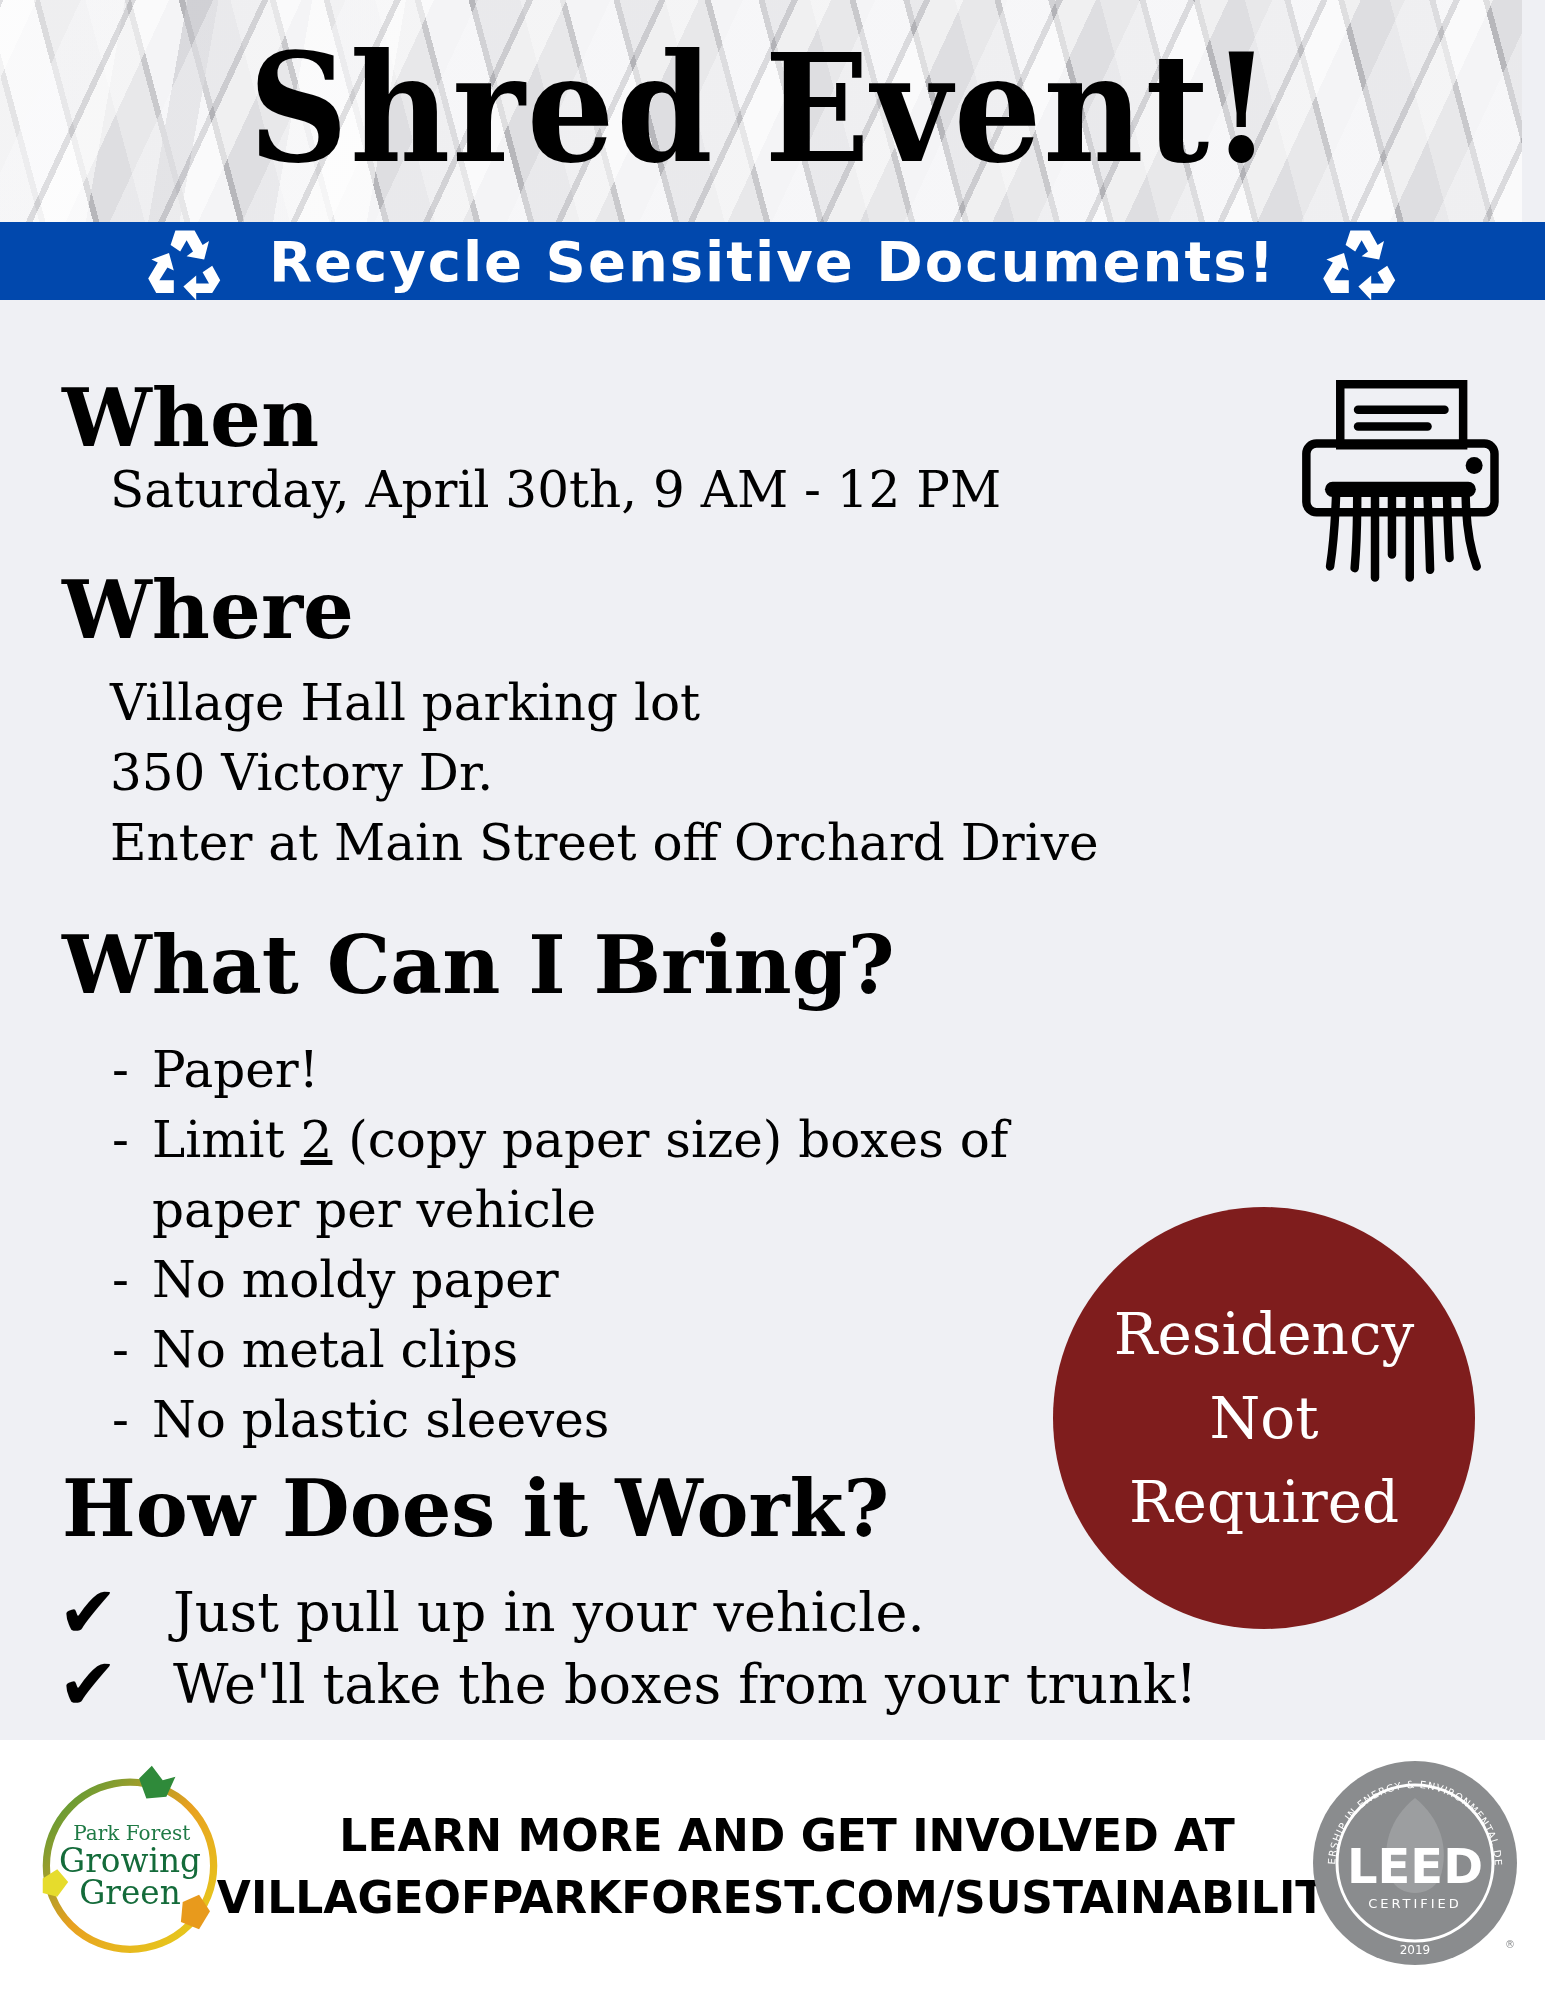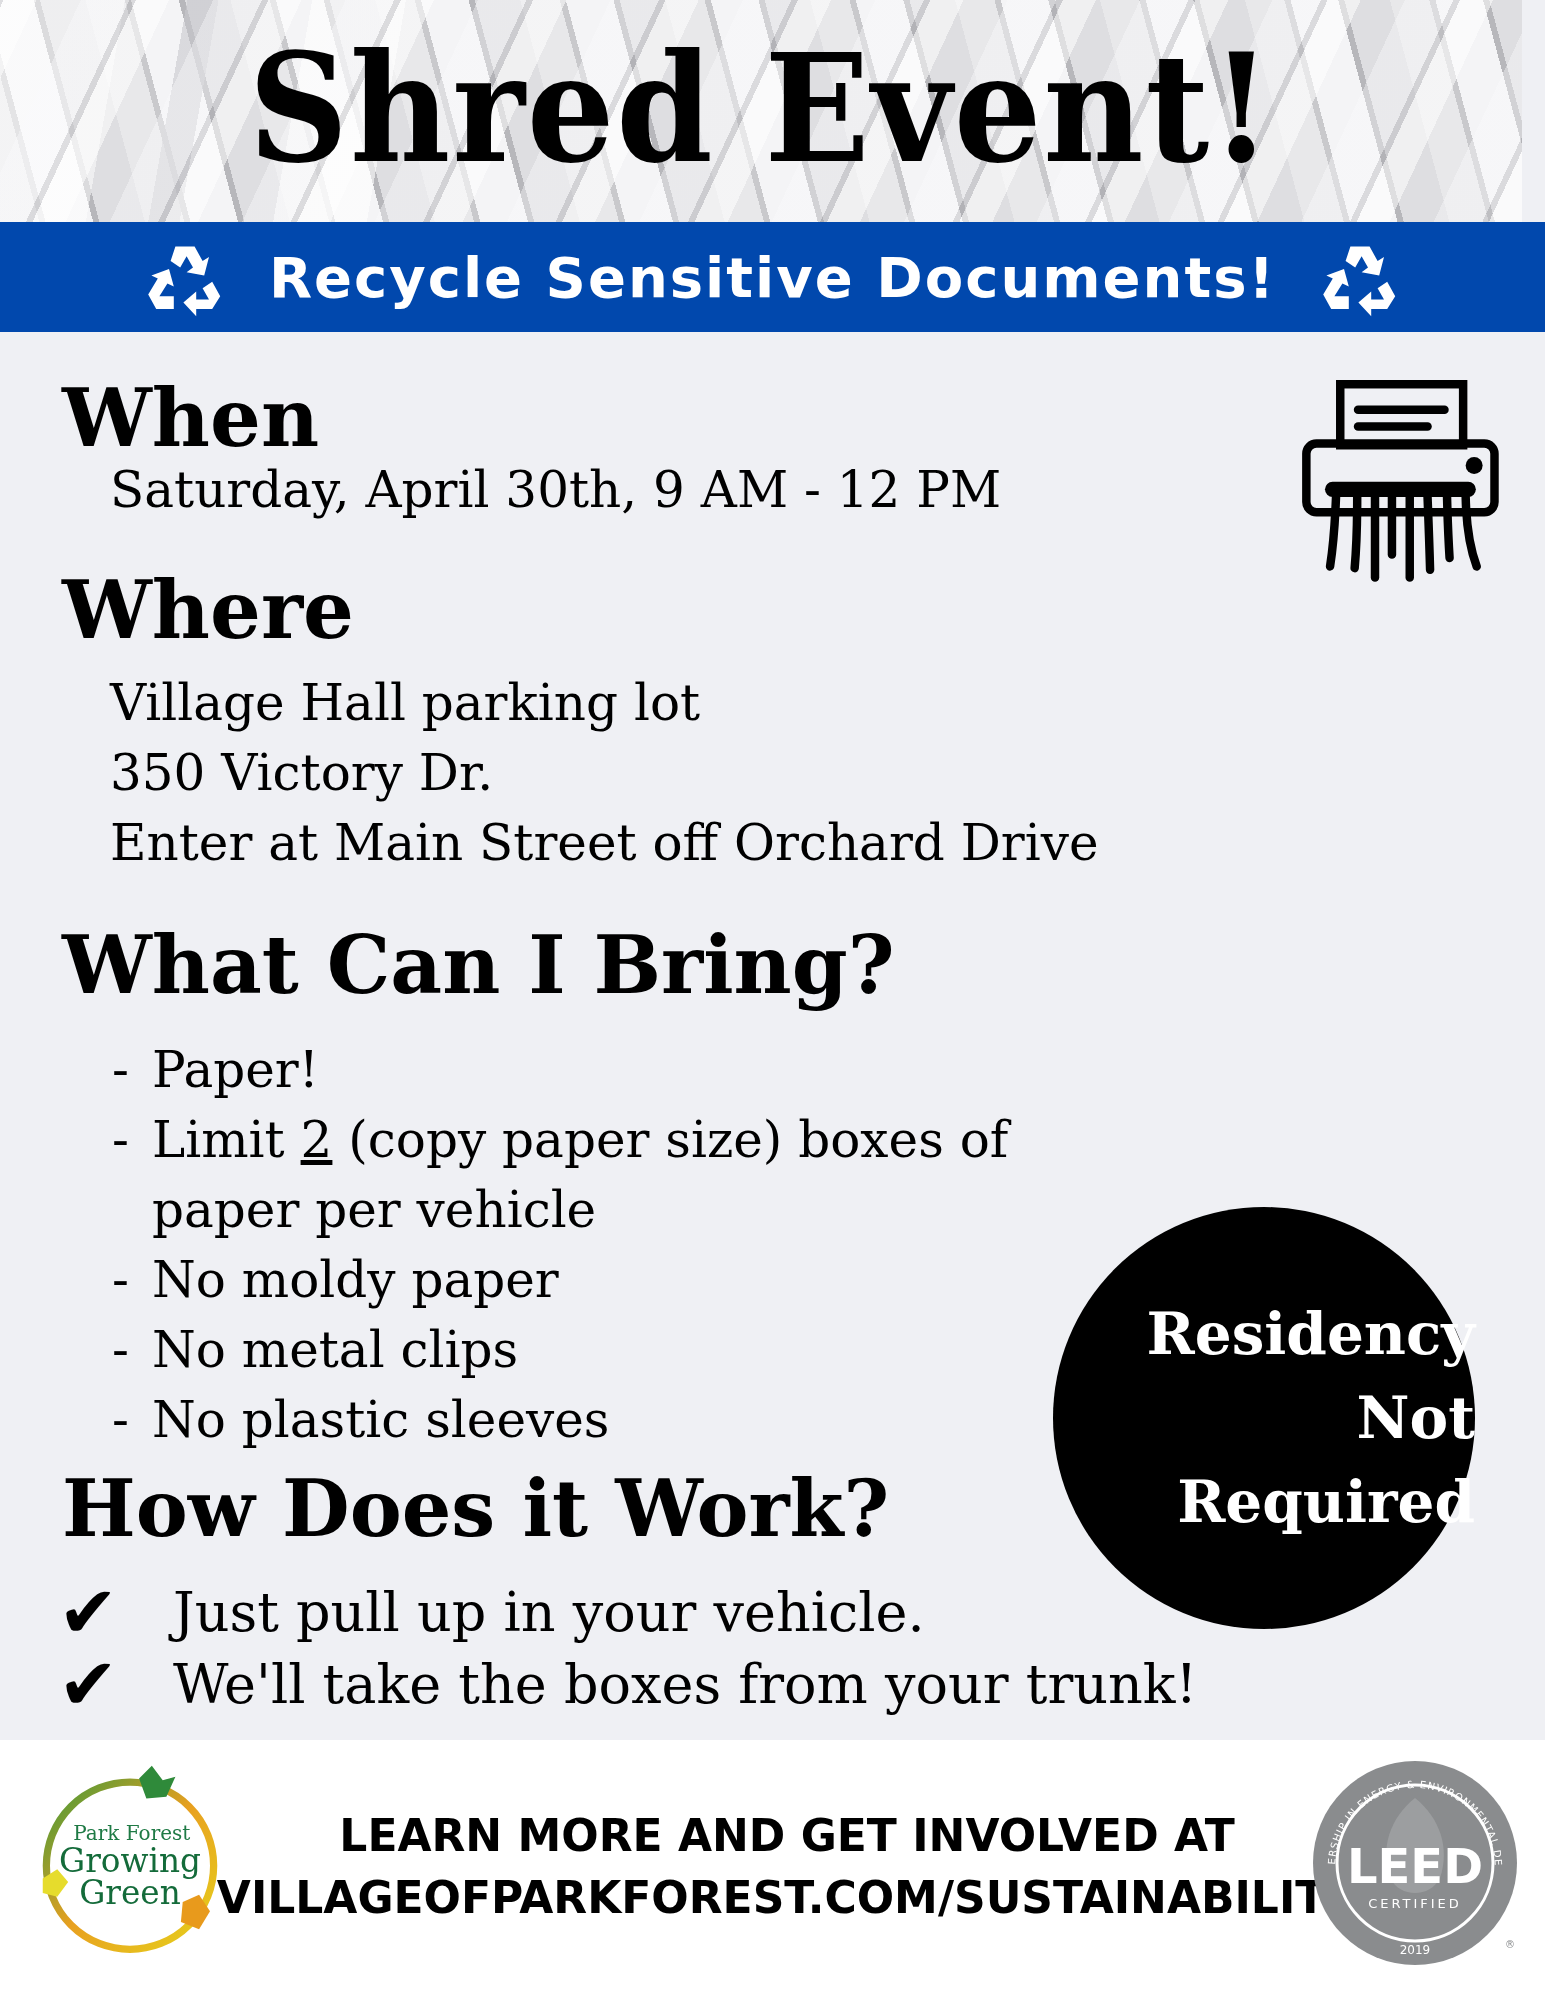--- a/index.html
+++ b/index.html
@@ -5,31 +5,31 @@
   html, body { margin: 0; padding: 0; }
   body { width: 1545px; height: 2000px; background: #eff0f4; position: relative; overflow: hidden; font-family: "DejaVu Serif", serif; color: #000; }
   .hero { position: absolute; left: 0; top: 0; width: 1522px; height: 222px; overflow: hidden;
     background:
       linear-gradient(100deg, rgba(255,255,255,0.5) 0 8%, transparent 8% 12%, rgba(200,200,205,0.6) 12% 14%, transparent 14% 20%, rgba(255,255,255,0.6) 20% 26%, transparent 26% 30%),
       repeating-linear-gradient(75deg, #e8e8ea 0 38px, #c9c9cc 38px 44px, #f4f4f6 44px 90px, #b7b7bb 90px 96px, #dedee1 96px 140px),
       #d8d8dc; }
   .hero::before { content:""; position:absolute; inset:0;
     background: repeating-linear-gradient(-65deg, rgba(255,255,255,0.55) 0 30px, rgba(170,170,175,0.35) 30px 36px, rgba(250,250,252,0.4) 36px 80px, transparent 80px 120px); }
   .hero-title { position: absolute; left: 0; right: 0; top: 18px; text-align: center; font-family: "DejaVu Serif", serif; font-weight: bold; font-size: 150px; line-height: 180px; letter-spacing: 2px; transform: scaleX(0.92); }
-  .banner { position: absolute; left: 0; top: 222px; width: 1545px; height: 110px; background: #0148ad; color: #fff; display: flex; align-items: center; justify-content: center; }
+  .banner { position: absolute; left: 0; top: 222px; width: 1545px; height: 78px; background: #0148ad; color: #fff; display: flex; align-items: center; justify-content: center; }
   .banner-text { font-family: "DejaVu Sans", sans-serif; font-weight: bold; font-size: 56px; letter-spacing: 2px; margin: 0 44px; }
   .recycle { width: 80px; height: 80px; }
   .h { position: absolute; left: 62px; font-weight: bold; font-size: 80px; line-height: 1; }
   .t { position: absolute; left: 110px; font-size: 50px; line-height: 1; }
   .list { position: absolute; left: 112px; top: 1035px; font-size: 50px; line-height: 70px; }
   .list div { position: relative; padding-left: 40px; }
   .list div .dash { position: absolute; left: 0; }
   .u { text-decoration: underline; }
   .shredder { position: absolute; left: 1275px; top: 355px; width: 250px; height: 250px; }
-  .badge { position: absolute; left: 1053px; top: 1207px; width: 422px; height: 422px; border-radius: 50%; background: #000000; color: #fff; display: flex; flex-direction: column; align-items: flex-end; justify-content: center; font-weight: bold; font-size: 58px; line-height: 84px; text-align: center; }
+  .badge { position: absolute; left: 1053px; top: 1207px; width: 422px; height: 422px; border-radius: 50%; background: #7f1d1d; color: #fff; display: flex; flex-direction: column; align-items: center; justify-content: center; font-weight: normal; font-size: 58px; line-height: 84px; text-align: center; }
   .check-row { position: absolute; left: 58px; display: flex; align-items: center; }
   .check { font-size: 72px; font-weight: bold; width: 90px; font-family: "DejaVu Sans", sans-serif; }
   .check-text { font-size: 54px; margin-left: 25px; }
   .footer { position: absolute; left: 0; top: 1740px; width: 1545px; height: 327px; background: #fff; }
   .footer-text { position: absolute; left: 0; right: 0; top: 65px; text-align: center; font-family: "DejaVu Sans", sans-serif; font-weight: bold; font-size: 44px; line-height: 62px; letter-spacing: 0px; padding-left: 29px; }
   .logo-pf { position: absolute; left: 30px; top: 18px; width: 200px; width: 200px; height: 210px; }
   .logo-leed { position: absolute; left: 1310px; top: 18px; width: 210px; height: 210px; }
 </style>
 </head>
 <body>

